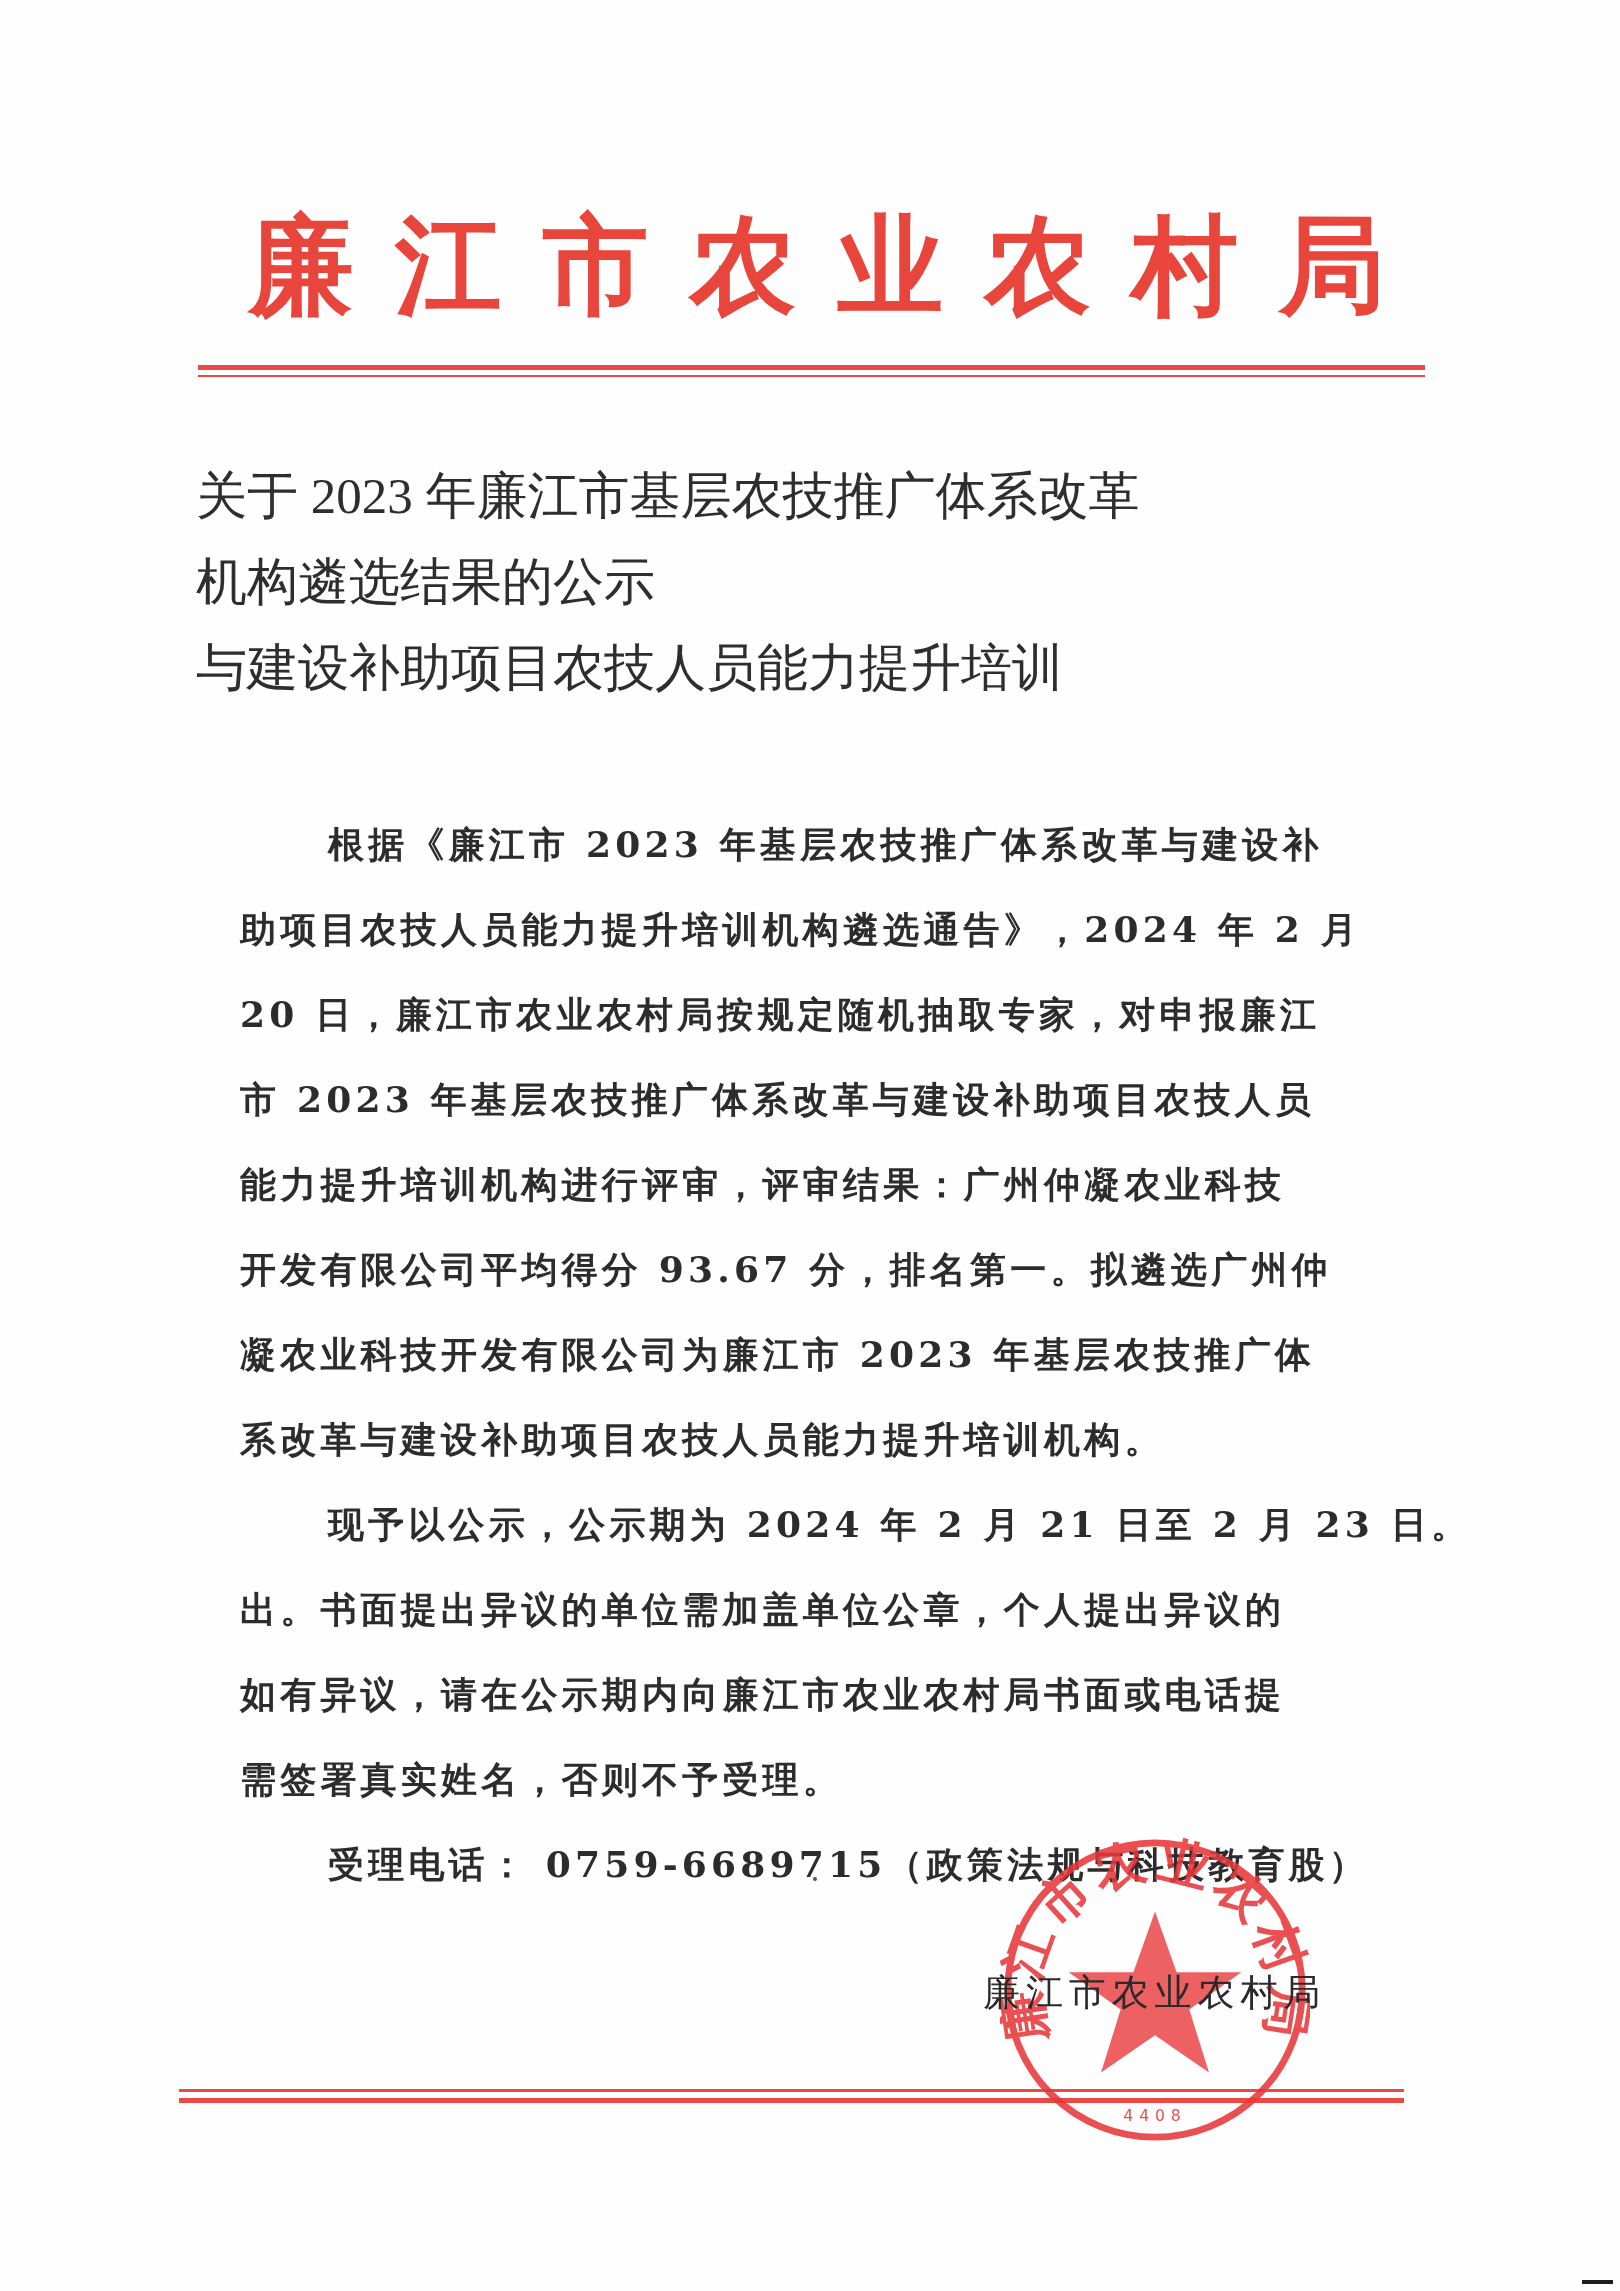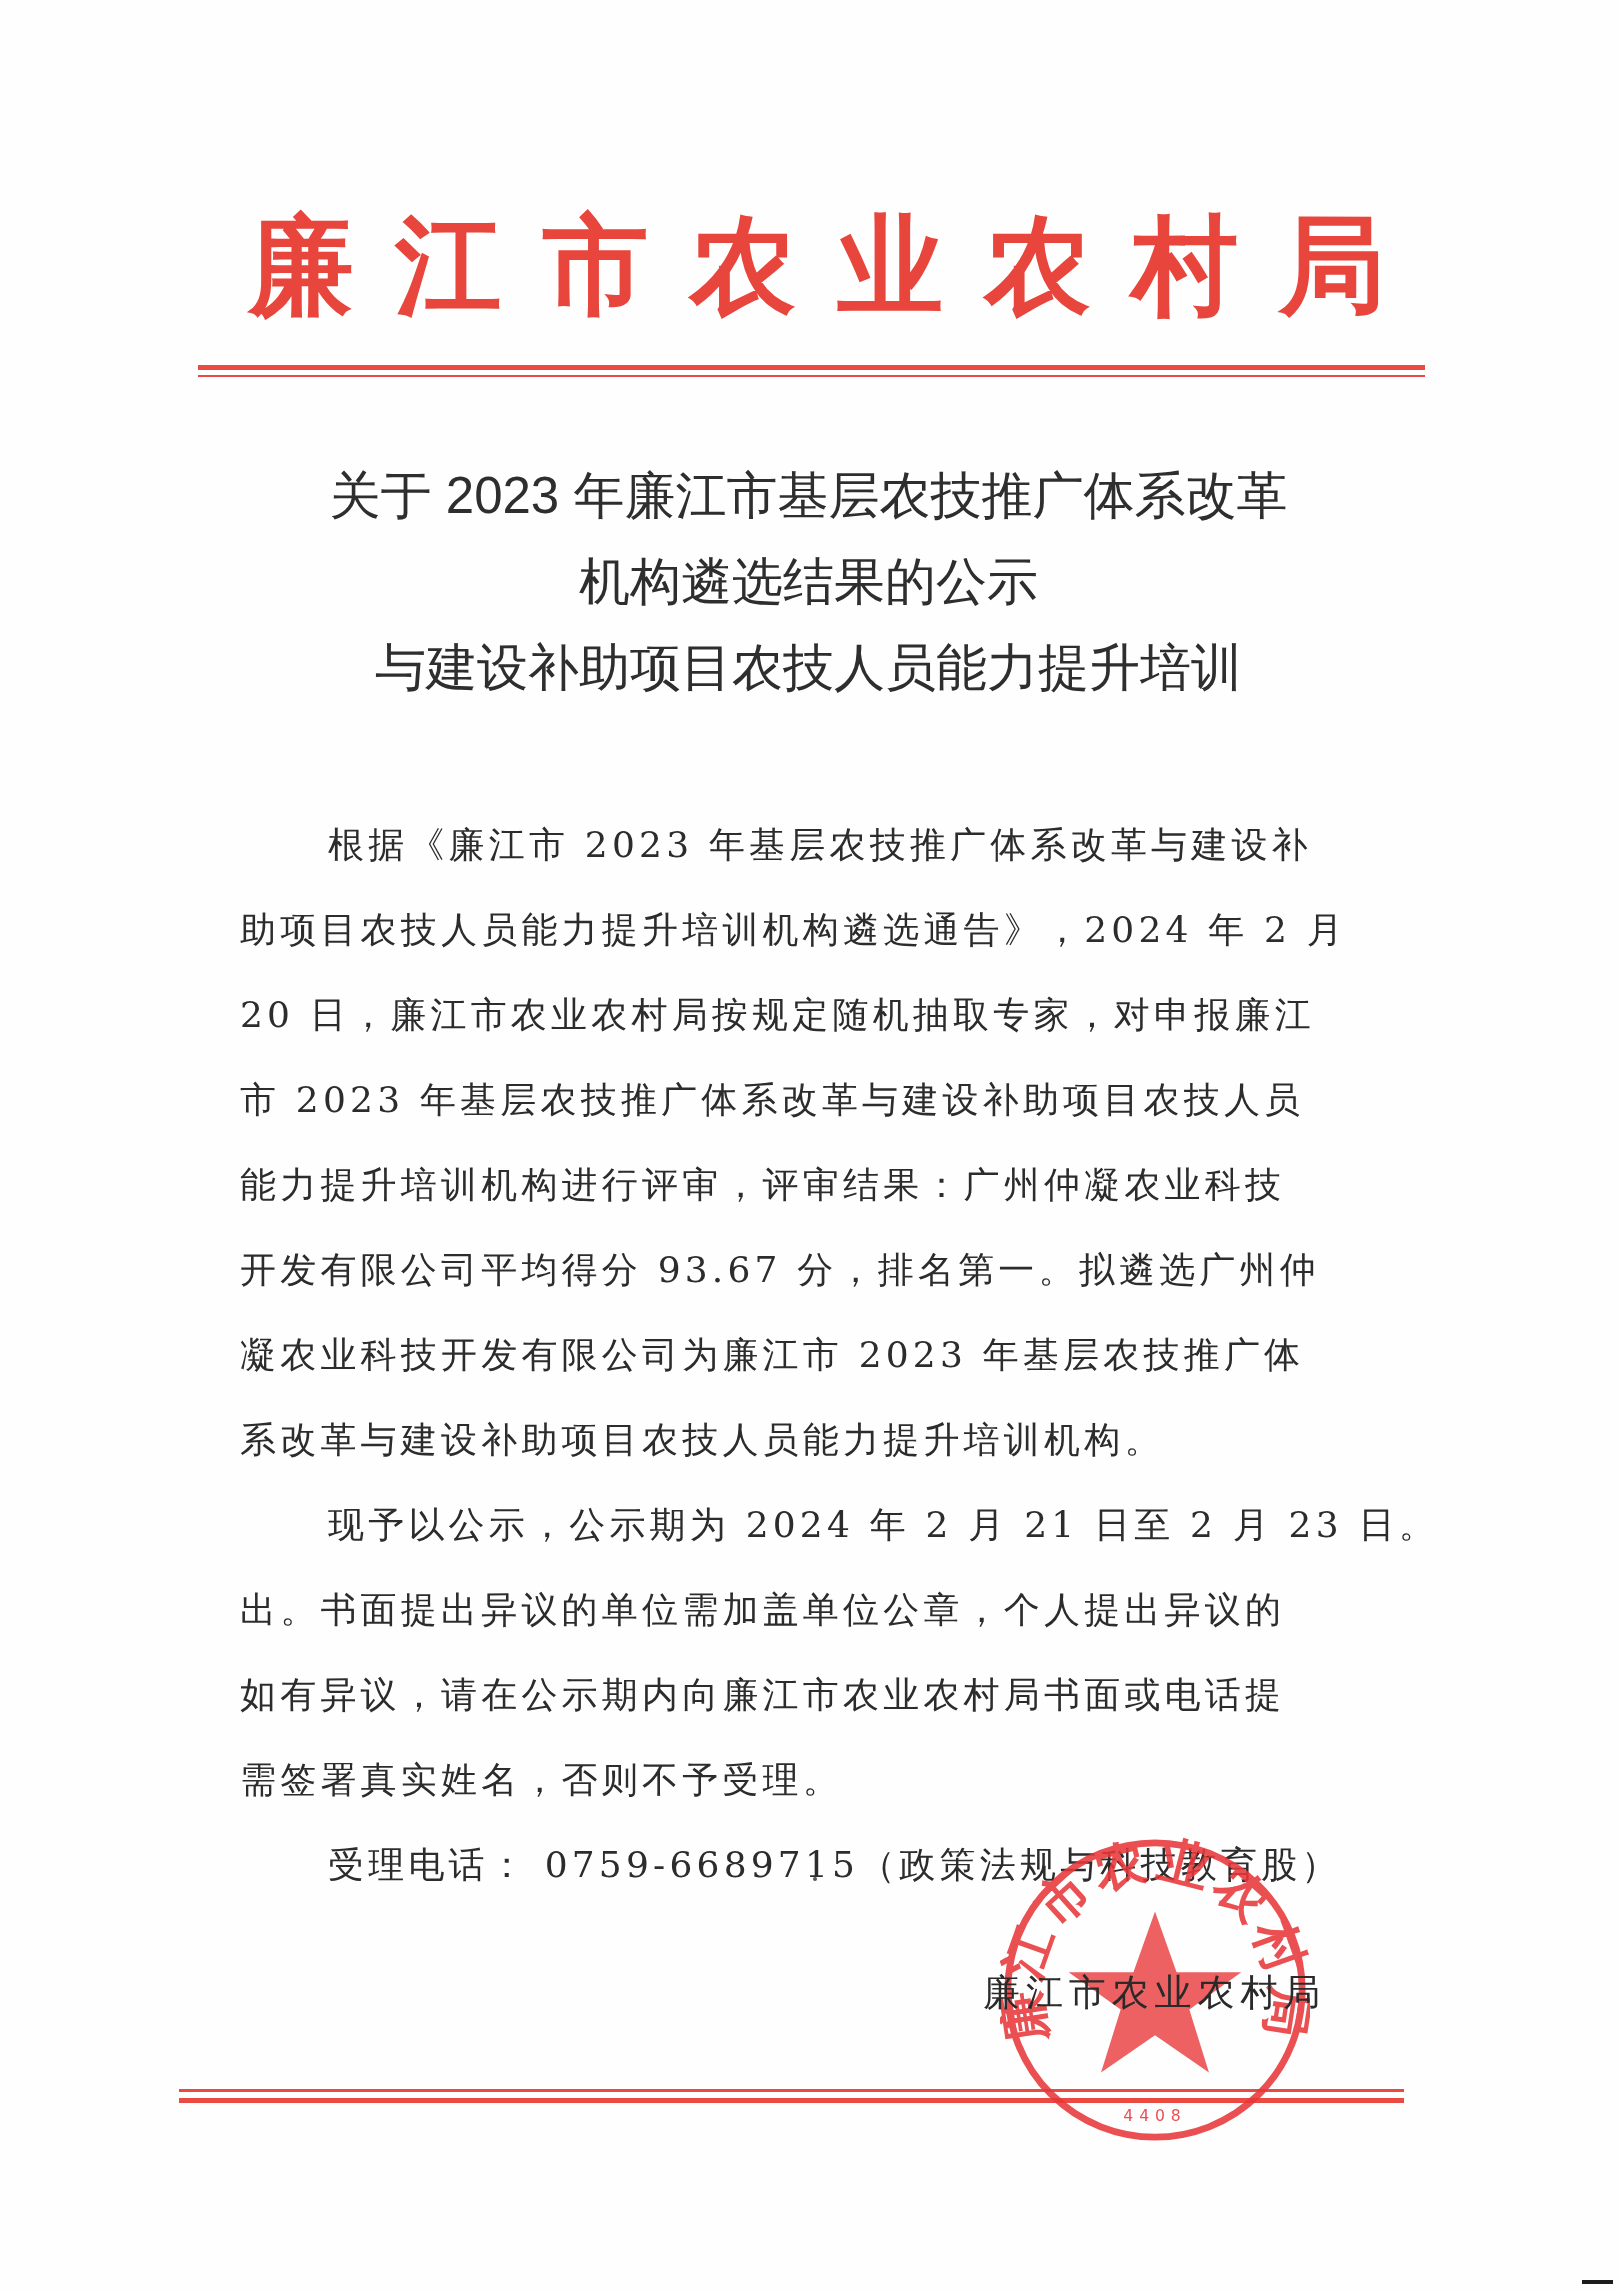--- a/index.html
+++ b/index.html
@@ -11,33 +11,33 @@
     display: flex; justify-content: space-between; align-items: center;
     color: #e8453c; font-family: "DejaVu Serif", "Liberation Serif", serif;
     font-size: 106px; font-weight: bold; line-height: 137px;
   }
   .header-title span { display: inline-block; width: 116px; text-align: center; transform: scaleY(1.02); }
 
   .rule { position: absolute; background: #ea4a42; }
 
   .doc-title {
     position: absolute; left: 196px; top: 453px; width: 1225px;
-    font-family: Liberation Sans, sans-serif;
-    color: #2e2e2e; font-size: 51px; line-height: 86px; text-align: center;
+    font-family: Liberation Serif, serif;
+    color: #2e2e2e; font-size: 51px; line-height: 86px; text-align: left;
     letter-spacing: 0px;
   }
   .doc-title div { white-space: nowrap; }
 
   .body-text {
     position: absolute; left: 240px; top: 802px; width: 1142px;
     font-family: "DejaVu Serif", "Liberation Serif", serif;
     color: #2c2c2c; font-size: 36px; line-height: 85px;
     letter-spacing: 4.2px;
   }
-  .body-text .line { white-space: nowrap; height: 85px; }
+  .body-text .line { white-space: nowrap; height: 85px; font-weight: bold; }
   .body-text .indent { padding-left: 88px; }
 
   .signature {
     position: absolute; left: 983px; top: 1958px; width: 353px;
     font-family: "DejaVu Serif", "Liberation Serif", serif;
     color: #2a2a2a; font-size: 37px; line-height: 69px; letter-spacing: 5.9px;
     z-index: 3;
   }
   .signature div { white-space: nowrap; }
 

